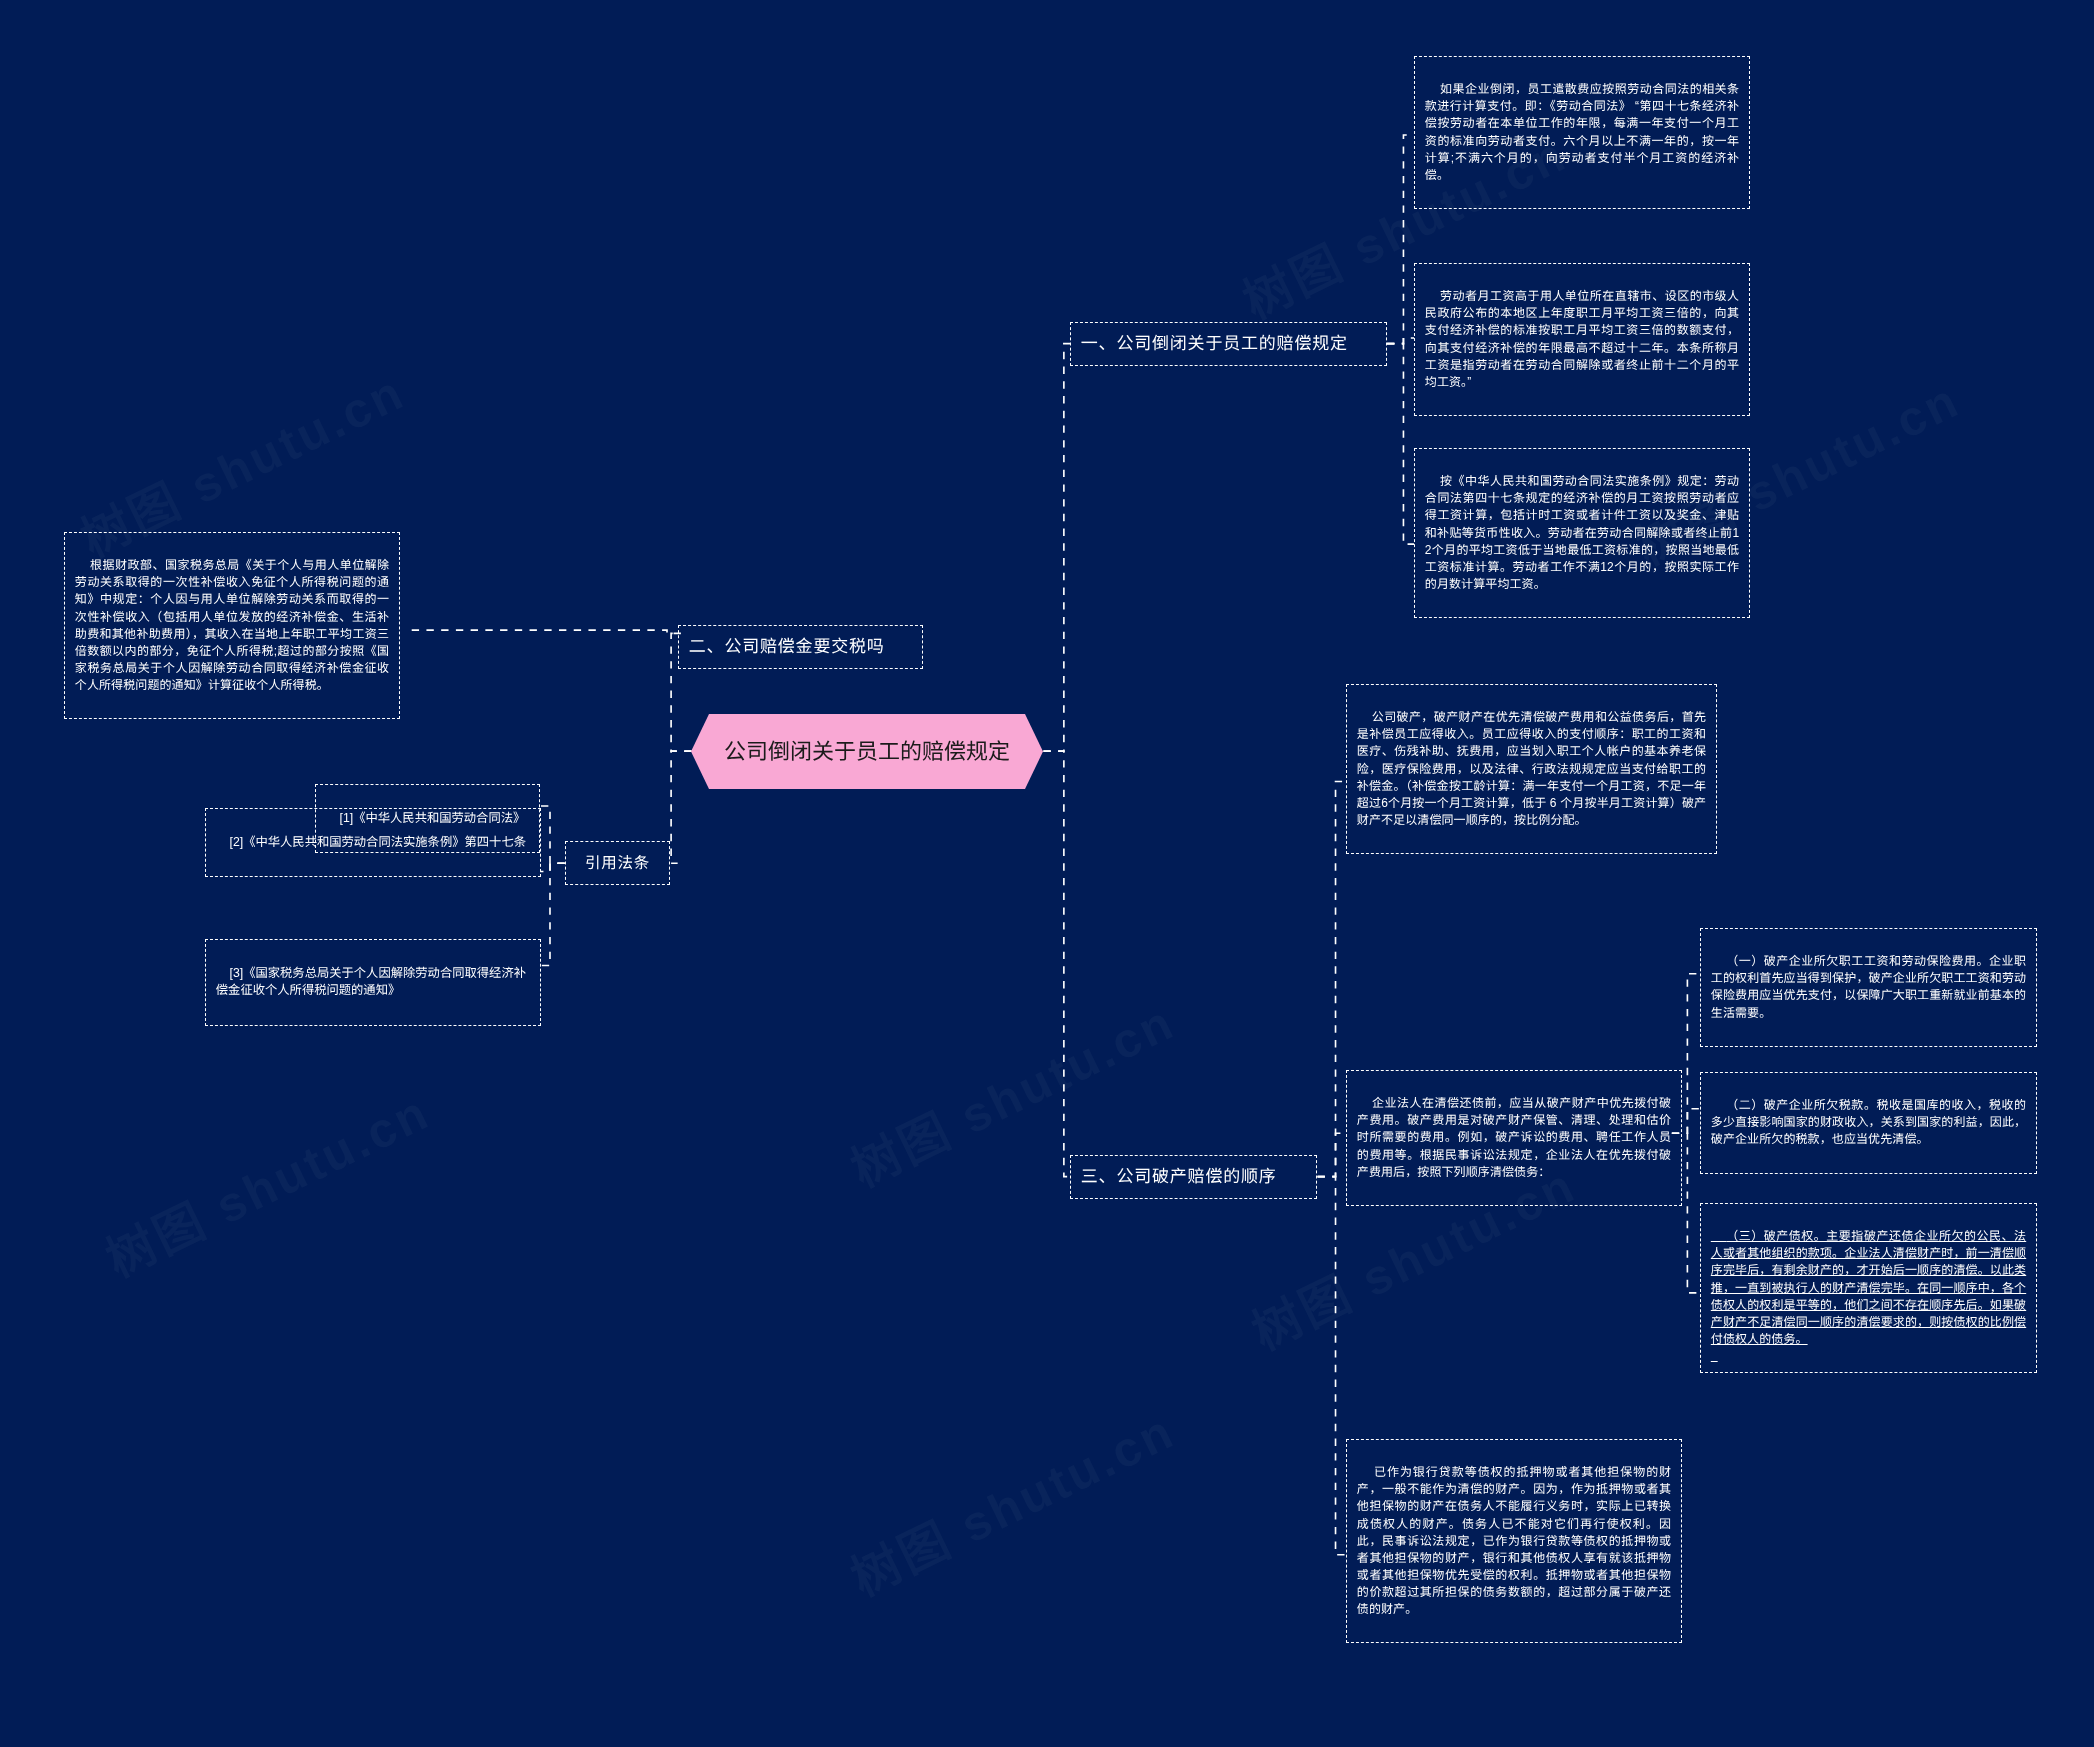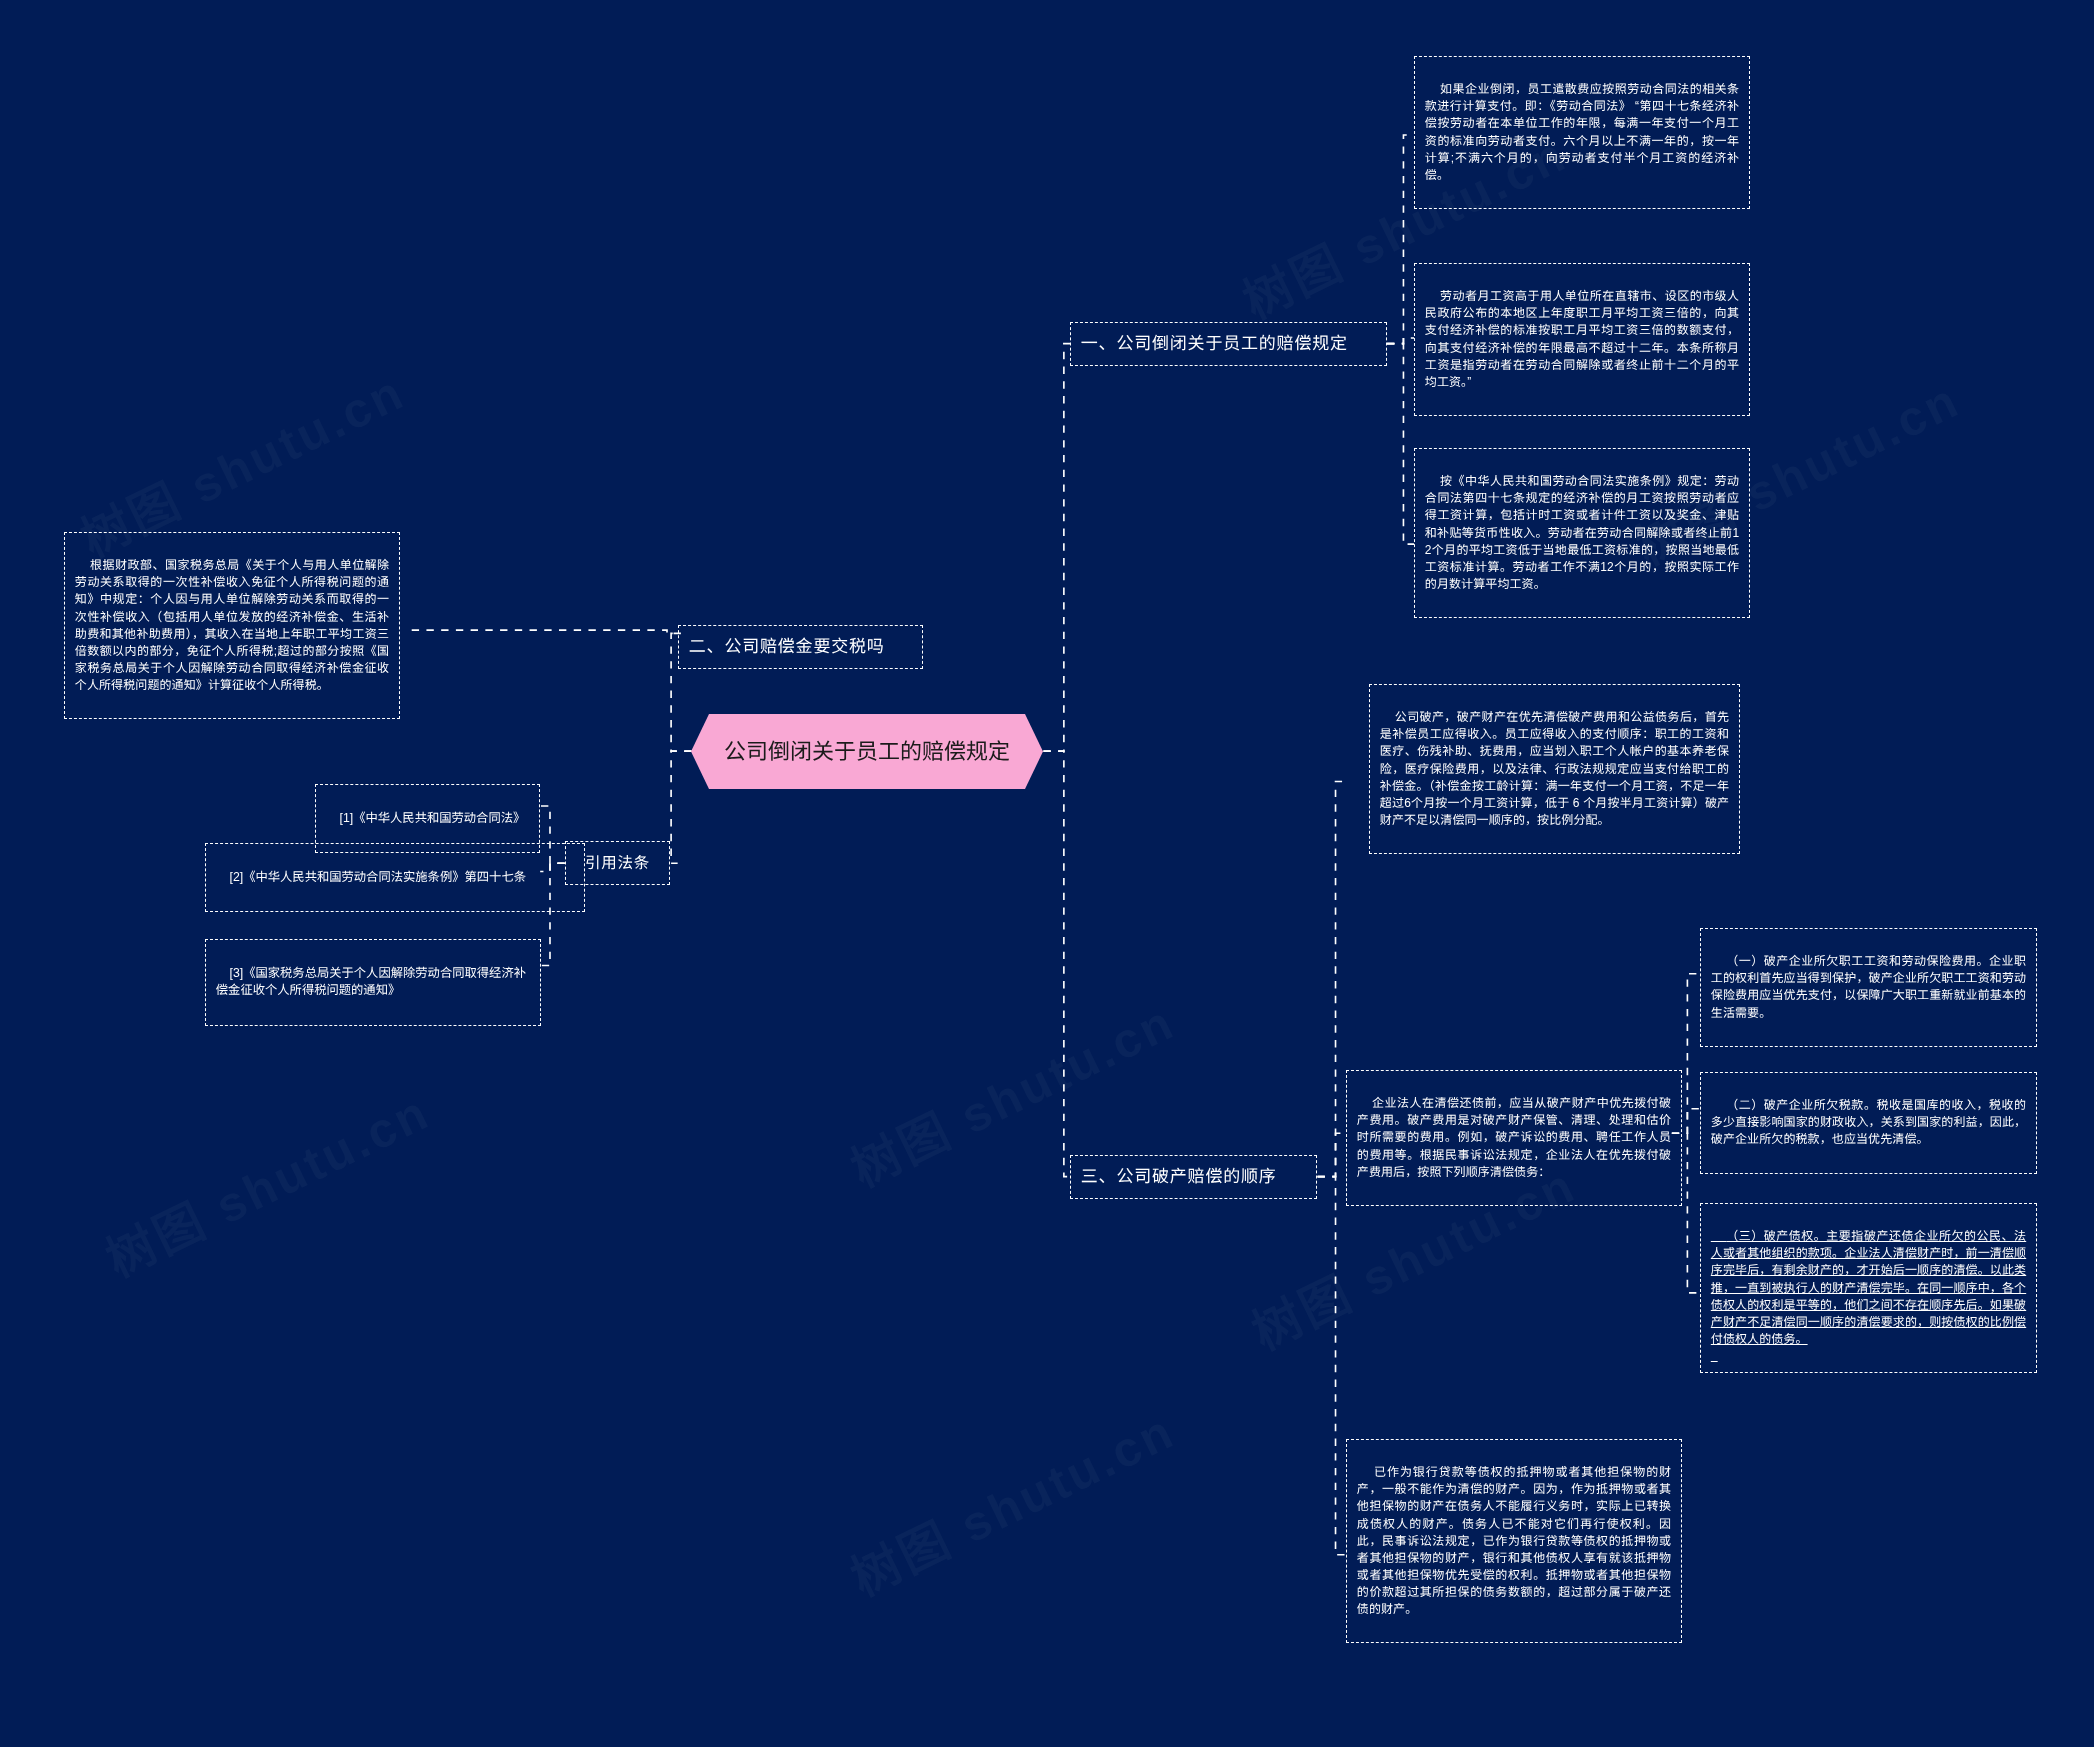--- a/index.html
+++ b/index.html
@@ -173,21 +173,21 @@
   </div>
 
   <div class="node dashed leaf" style="left:1414px; top:448px; width:336px;">
     <span>按《中华人民共和国劳动合同法实施条例》规定：劳动合同法第四十七条规定的经济补偿的月工资按照劳动者应得工资计算，包括计时工资或者计件工资以及奖金、津贴和补贴等货币性收入。劳动者在劳动合同解除或者终止前12个月的平均工资低于当地最低工资标准的，按照当地最低工资标准计算。劳动者工作不满12个月的，按照实际工作的月数计算平均工资。</span>
   </div>
 
   <div class="node dashed leaf" style="left:64px; top:532px; width:336px;">
     <span>根据财政部、国家税务总局《关于个人与用人单位解除劳动关系取得的一次性补偿收入免征个人所得税问题的通知》中规定：个人因与用人单位解除劳动关系而取得的一次性补偿收入（包括用人单位发放的经济补偿金、生活补助费和其他补助费用），其收入在当地上年职工平均工资三倍数额以内的部分，免征个人所得税;超过的部分按照《国家税务总局关于个人因解除劳动合同取得经济补偿金征收个人所得税问题的通知》计算征收个人所得税。</span>
   </div>
 
-  <div class="node dashed leaf" style="left:1346px; top:684px; width:371px;margin-left:23px;">
+  <div class="node dashed leaf" style="left:1346px; top:684px; width:371px;">
     <span>公司破产，破产财产在优先清偿破产费用和公益债务后，首先是补偿员工应得收入。员工应得收入的支付顺序：职工的工资和医疗、伤残补助、抚费用，应当划入职工个人帐户的基本养老保险，医疗保险费用，以及法律、行政法规规定应当支付给职工的补偿金。（补偿金按工龄计算：满一年支付一个月工资，不足一年超过6个月按一个月工资计算，低于 6 个月按半月工资计算）破产财产不足以清偿同一顺序的，按比例分配。</span>
   </div>
 
   <div class="node dashed leaf" style="left:1346px; top:1070px; width:336px;">
     <span>企业法人在清偿还债前，应当从破产财产中优先拨付破产费用。破产费用是对破产财产保管、清理、处理和估价时所需要的费用。例如，破产诉讼的费用、聘任工作人员的费用等。根据民事诉讼法规定，企业法人在优先拨付破产费用后，按照下列顺序清偿债务：</span>
   </div>
 
   <div class="node dashed leaf" style="left:1346px; top:1439px; width:336px;">
     <span>已作为银行贷款等债权的抵押物或者其他担保物的财产，一般不能作为清偿的财产。因为，作为抵押物或者其他担保物的财产在债务人不能履行义务时，实际上已转换成债权人的财产。债务人已不能对它们再行使权利。因此，民事诉讼法规定，已作为银行贷款等债权的抵押物或者其他担保物的财产，银行和其他债权人享有就该抵押物或者其他担保物优先受偿的权利。抵押物或者其他担保物的价款超过其所担保的债务数额的，超过部分属于破产还债的财产。</span>
   </div>
@@ -201,21 +201,21 @@
   </div>
 
   <div class="node dashed leaf" style="left:1700px; top:1203px; width:337px;text-decoration:underline;">
     <span>（三）破产债权。主要指破产还债企业所欠的公民、法人或者其他组织的款项。企业法人清偿财产时，前一清偿顺序完毕后，有剩余财产的，才开始后一顺序的清偿。以此类推，一直到被执行人的财产清偿完毕。在同一顺序中，各个债权人的权利是平等的，他们之间不存在顺序先后。如果破产财产不足清偿同一顺序的清偿要求的，则按债权的比例偿付债权人的债务。</span>
   </div>
 
   <div class="node dashed ref" style="left:315px; top:784px; width:225px;">
     <span>[1]《中华人民共和国劳动合同法》</span>
   </div>
 
-  <div class="node dashed ref" style="left:205px; top:843px; width:380px;">
+  <div class="node dashed ref" style="left:205px; top:808px; width:336px;">
     <span>[2]《中华人民共和国劳动合同法实施条例》第四十七条</span>
   </div>
 
   <div class="node dashed ref" style="left:205px; top:939px; width:336px;">
     <span>[3]《国家税务总局关于个人因解除劳动合同取得经济补偿金征收个人所得税问题的通知》</span>
   </div>
 
 </div>
 
 

